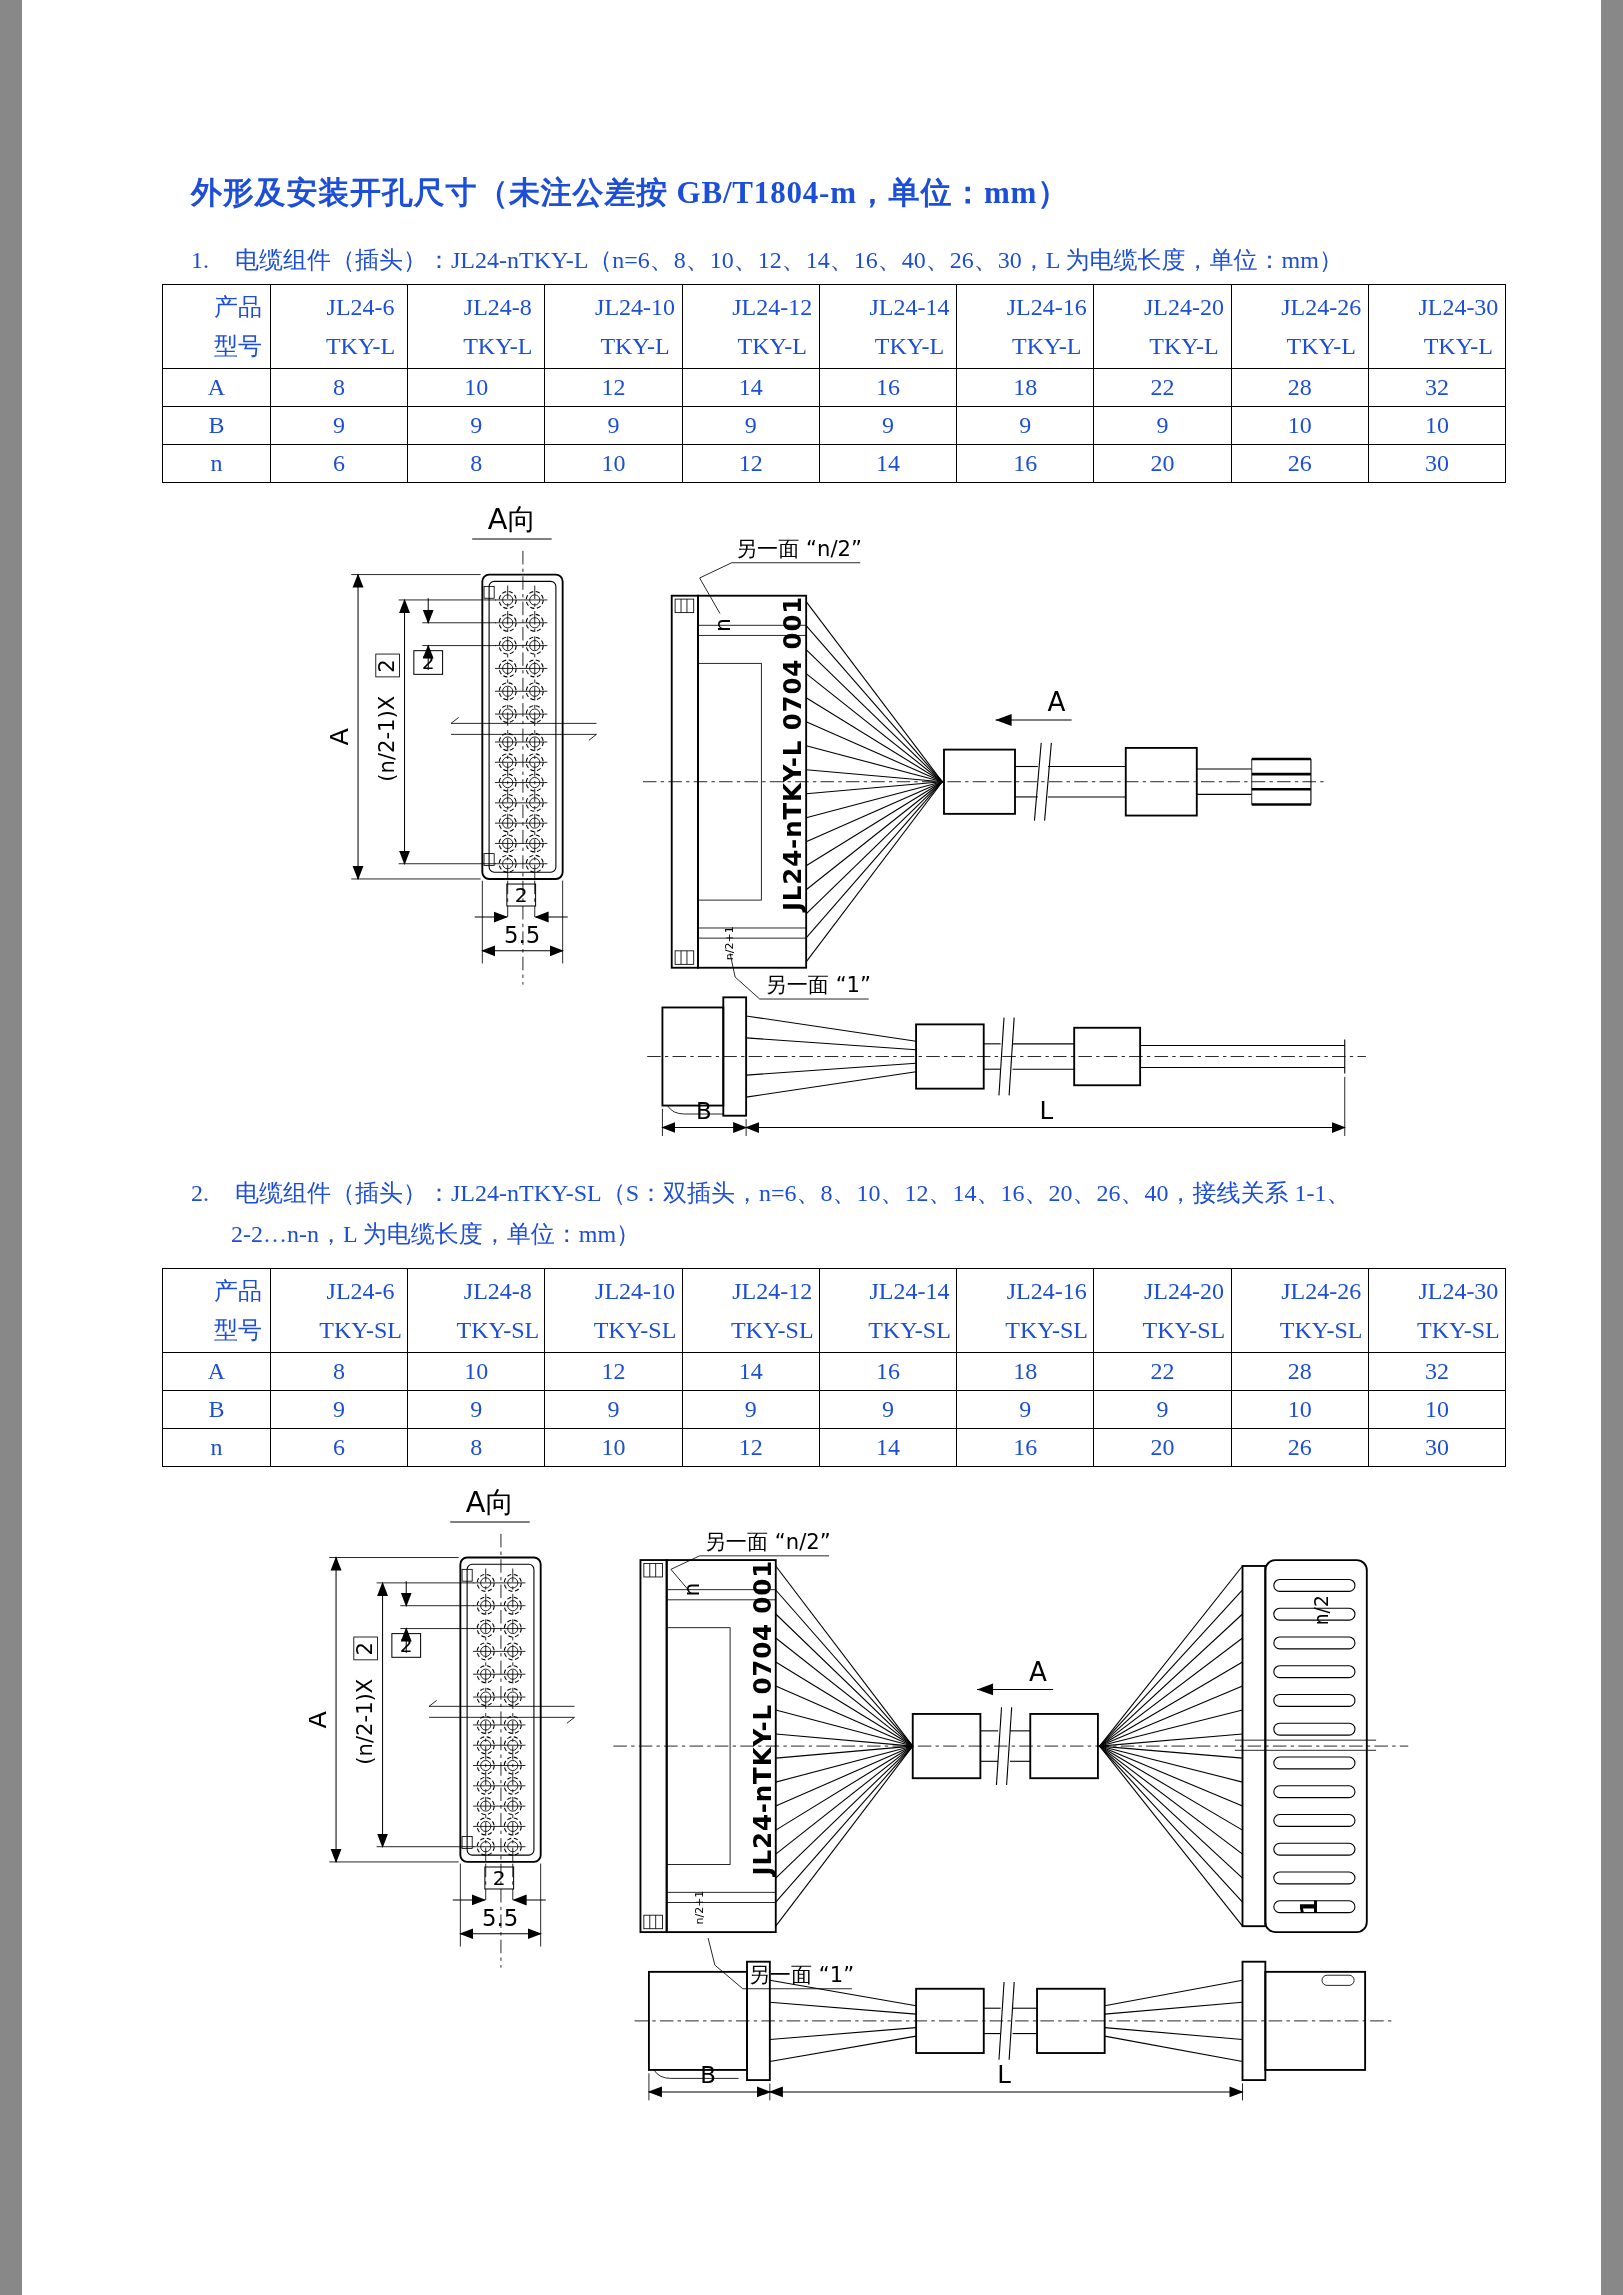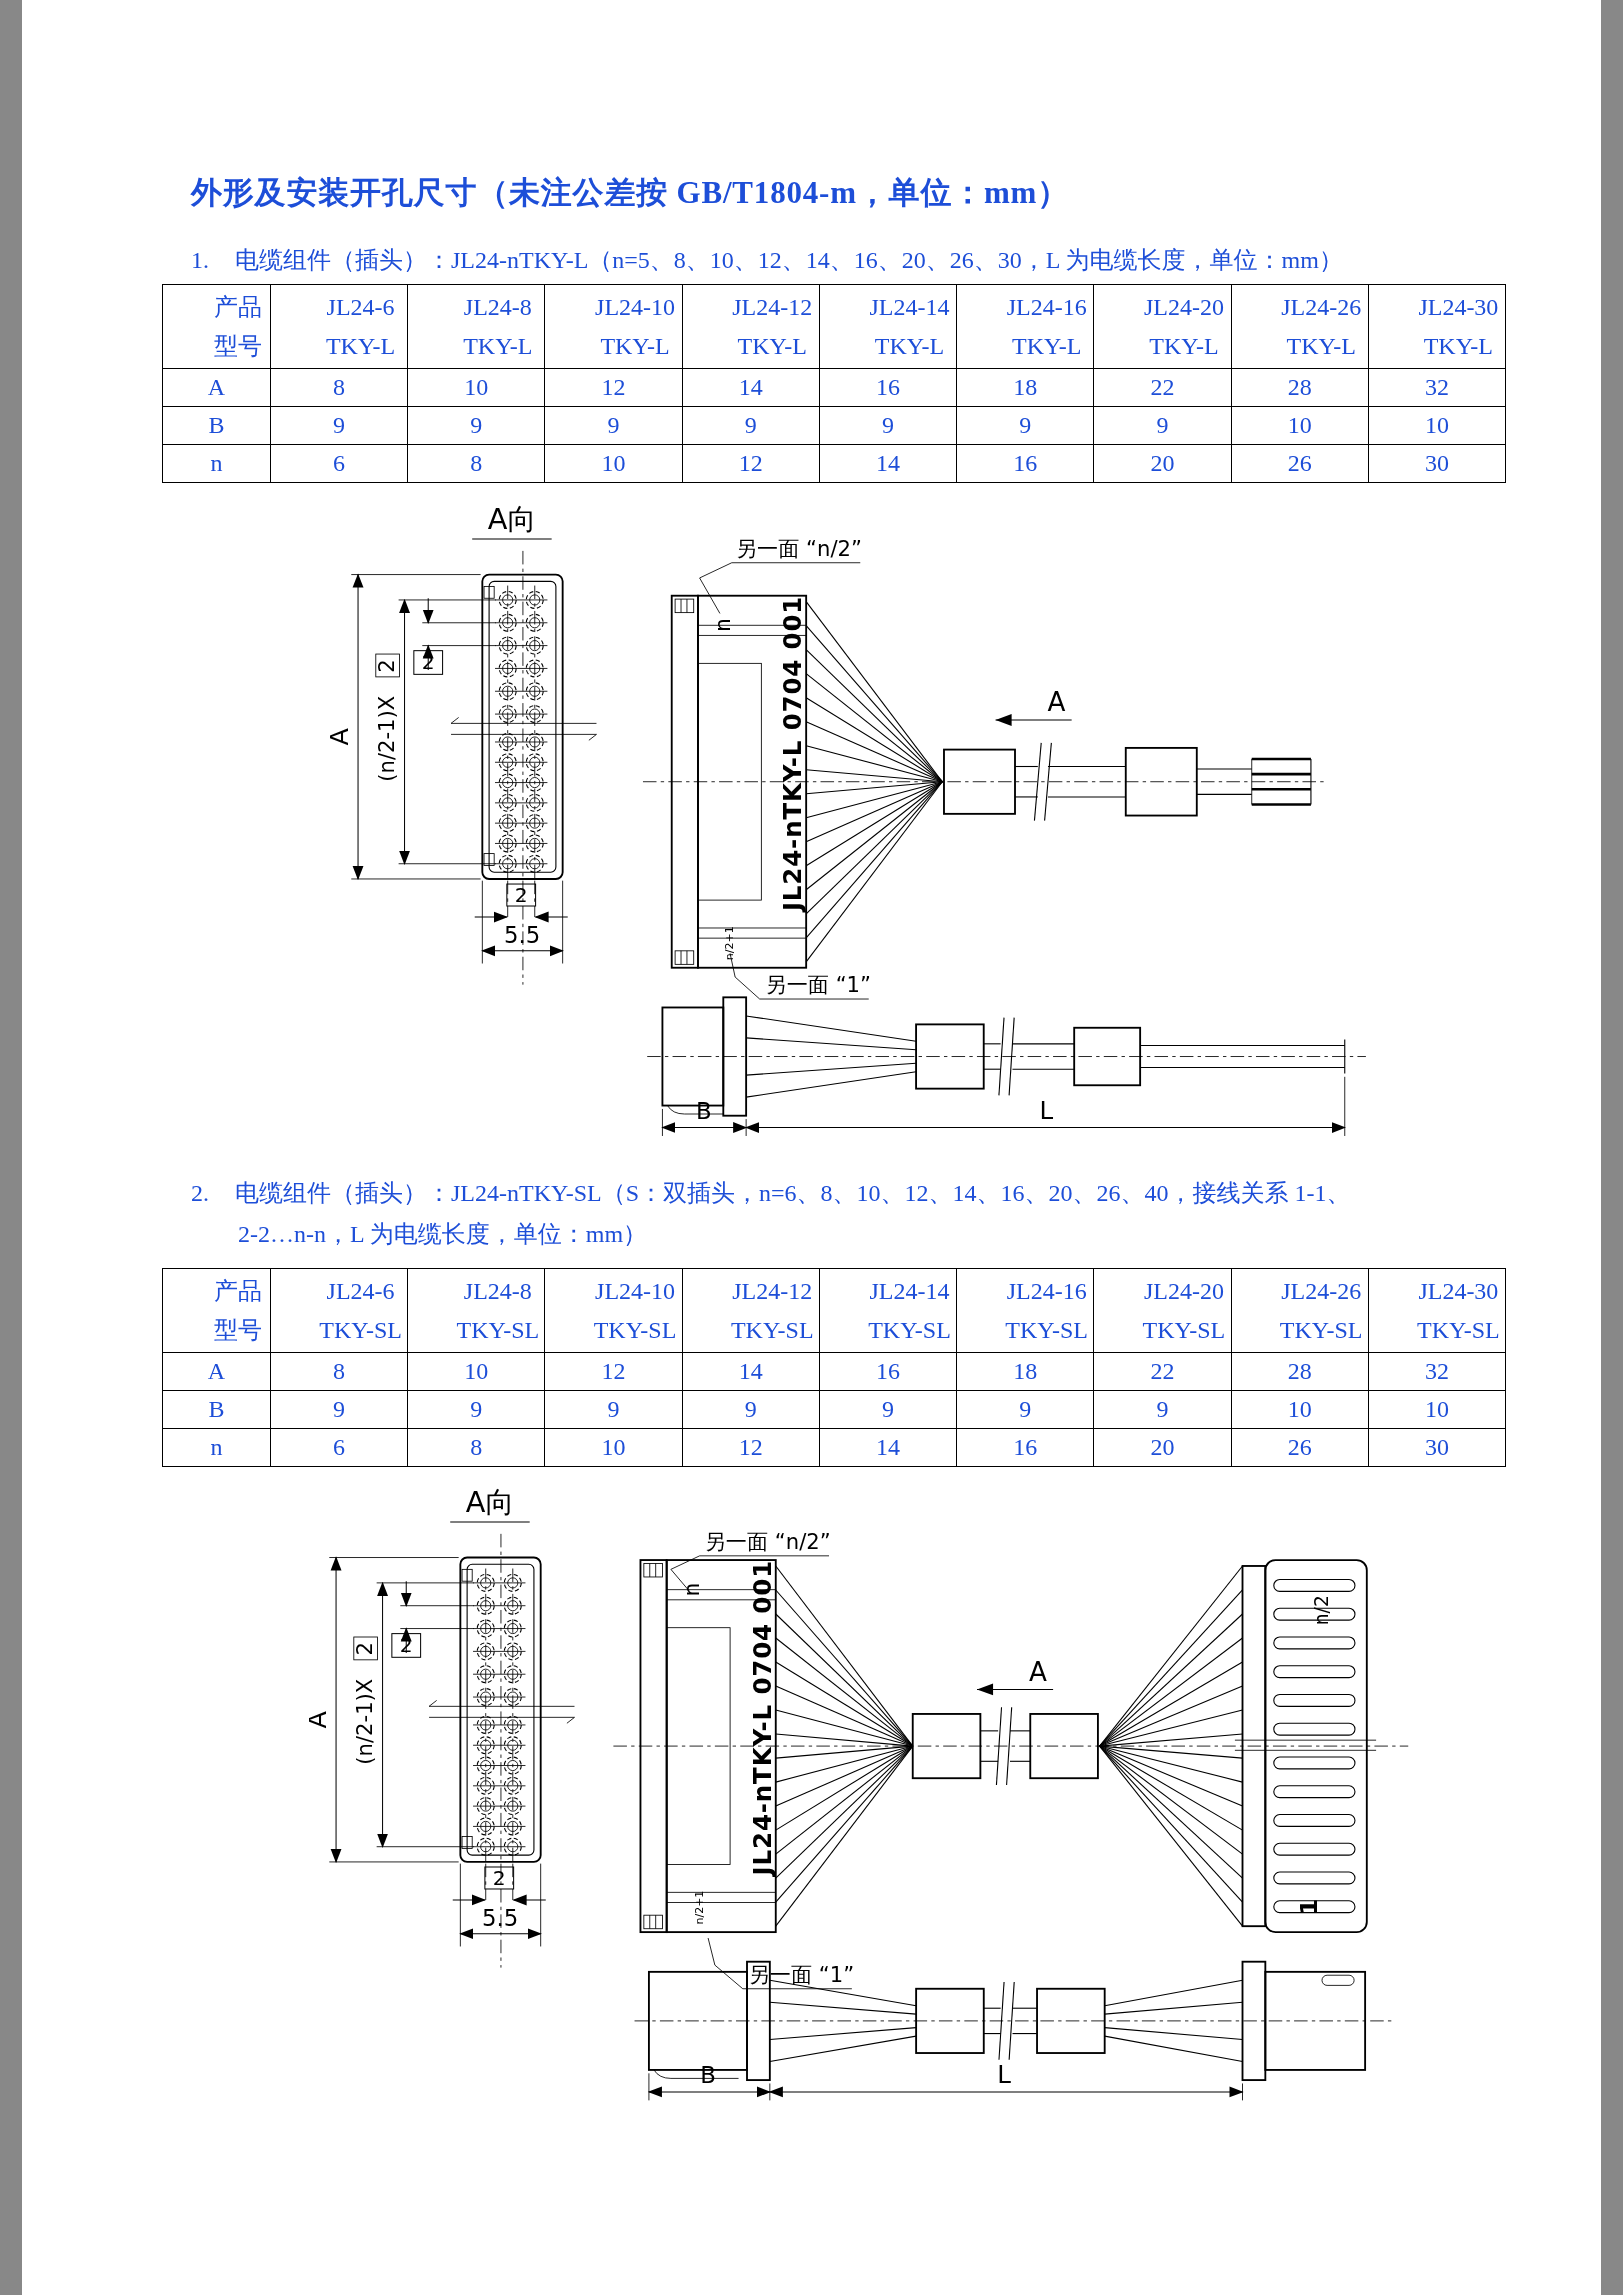--- a/index.html
+++ b/index.html
@@ -23,21 +23,21 @@
   .part-marking{font-weight:bold;letter-spacing:1px;}
 </style>
 </head>
 <body>
 
 <div class="page">
 
   <div class="doc-title">外形及安装开孔尺寸（未注公差按 GB/T1804-m，单位：mm）</div>
 
   <div class="item-line" style="left:169px;top:244px;">
-    <span class="item-num">1.</span><span>电缆组件（插头）：JL24-nTKY-L（n=5、8、10、12、14、16、20、26、30，L 为电缆长度，单位：mm）</span>
+    <span class="item-num">1.</span><span>电缆组件（插头）：JL24-nTKY-L（n=6、8、10、12、14、16、40、26、30，L 为电缆长度，单位：mm）</span>
   </div>
 
   <table class="spec-table" style="top:284px;width:1344px;">
       <colgroup>
         <col style="width: 108px;">
         <col>
         <col>
         <col>
         <col>
         <col>
@@ -355,21 +355,21 @@
       <line x1="418" y1="754" x2="517" y2="754" class="dim" marker-start="url(#arr1)" marker-end="url(#arr1)"></line>
       <text x="467" y="744" font-size="27" text-anchor="middle">B</text>
       <line x1="517" y1="754" x2="1225" y2="754" class="dim" marker-start="url(#arr1)" marker-end="url(#arr1)"></line>
       <text x="872" y="744" font-size="29" text-anchor="middle">L</text>
     </g>
   </svg>
 
   <div class="item-line" style="left:169px;top:1177px;">
     <span class="item-num">2.</span><span>电缆组件（插头）：JL24-nTKY-SL（S：双插头，n=6、8、10、12、14、16、20、26、40，接线关系 1-1、</span>
   </div>
-  <div class="item-line" style="left:216px;top:1218px;">
+  <div class="item-line" style="left:209px;top:1218px;">
     <span>2-2…n-n，L 为电缆长度，单位：mm）</span>
   </div>
 
   <table class="spec-table" style="top:1268px;width:1344px;">
       <colgroup>
         <col style="width: 108px;">
         <col>
         <col>
         <col>
         <col>

